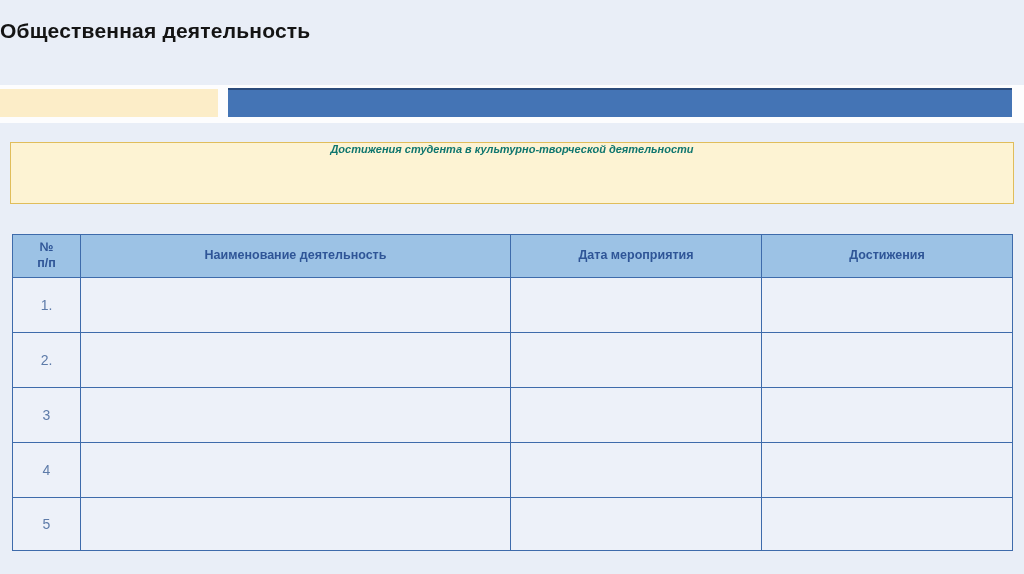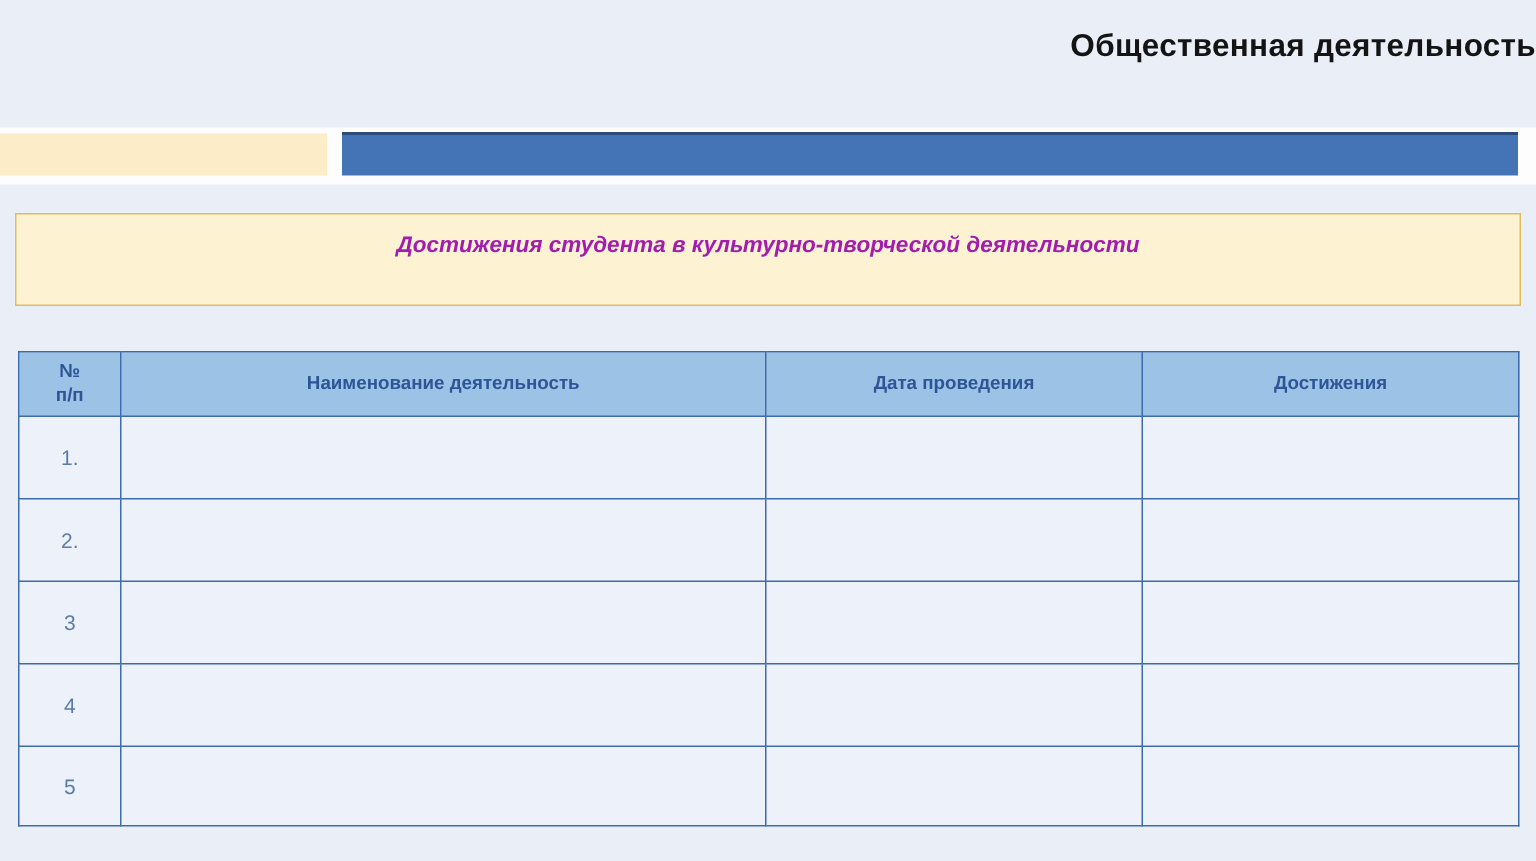--- a/index.html
+++ b/index.html
@@ -5,38 +5,38 @@
   html,body{margin:0;padding:0;background:#cfd6e4;}
   .slide{
     position:relative;width:1024px;height:574px;overflow:hidden;
     background:#e9eef7;
     font-family:"Liberation Sans", sans-serif;
   }
   
   .logo{position:absolute;left:18px;top:2px;width:84px;height:64px;}
   .slide-title{
     position:absolute;left:0;top:19px;width:1024px;
-    text-align:right;font-size:21px;font-weight:bold;color:#141414;
+    text-align:left;font-size:21px;font-weight:bold;color:#141414;
     letter-spacing:.2px;
   }
   
   .band{position:absolute;left:0;top:85px;width:1024px;height:38px;background:#fdfdfe;}
   .cream-bar{position:absolute;left:0;top:4px;width:218px;height:28px;background:#fcedc8;}
   .blue-bar{
     position:absolute;left:228px;top:3px;width:784px;height:29px;
     background:#4474b5;border-top:2px solid #2b4b7b;box-sizing:border-box;
   }
   
   .info-box{
     position:absolute;left:10px;top:142px;width:1004px;height:62px;
     background:#fdf3d3;border:1px solid #e0bd5b;box-sizing:border-box;
   }
   .info-box .heading{
-    margin-top:12px;text-align:center;
-    font-size:15px;font-weight:bold;font-style:italic;color:#a21caf;
+    margin-top:0;text-align:center;
+    font-size:11px;font-weight:bold;font-style:italic;color:#0f766e;
   }
   
   .tbl{
     position:absolute;left:12px;top:234px;width:1000px;
     border-collapse:collapse;table-layout:fixed;
   }
   .tbl th,.tbl td{
     border:1.5px solid #3e6bab;box-sizing:border-box;
     padding:0;vertical-align:middle;text-align:center;
   }
@@ -73,21 +73,21 @@
       <col style="width:68px">
         <col style="width:430px">
         <col style="width:251px">
         <col style="width:251px">
     </colgroup>
     <thead>
       <tr>
         <th class="num-col">№
 п/п</th>
         <th>Наименование деятельность</th>
-        <th>Дата проведения</th>
+        <th>Дата мероприятия</th>
         <th>Достижения</th>
       </tr>
     </thead>
     <tbody>
       <tr>
         <td class="num-cell">1.</td>
         <td></td>
         <td></td>
         <td></td>
       </tr>

